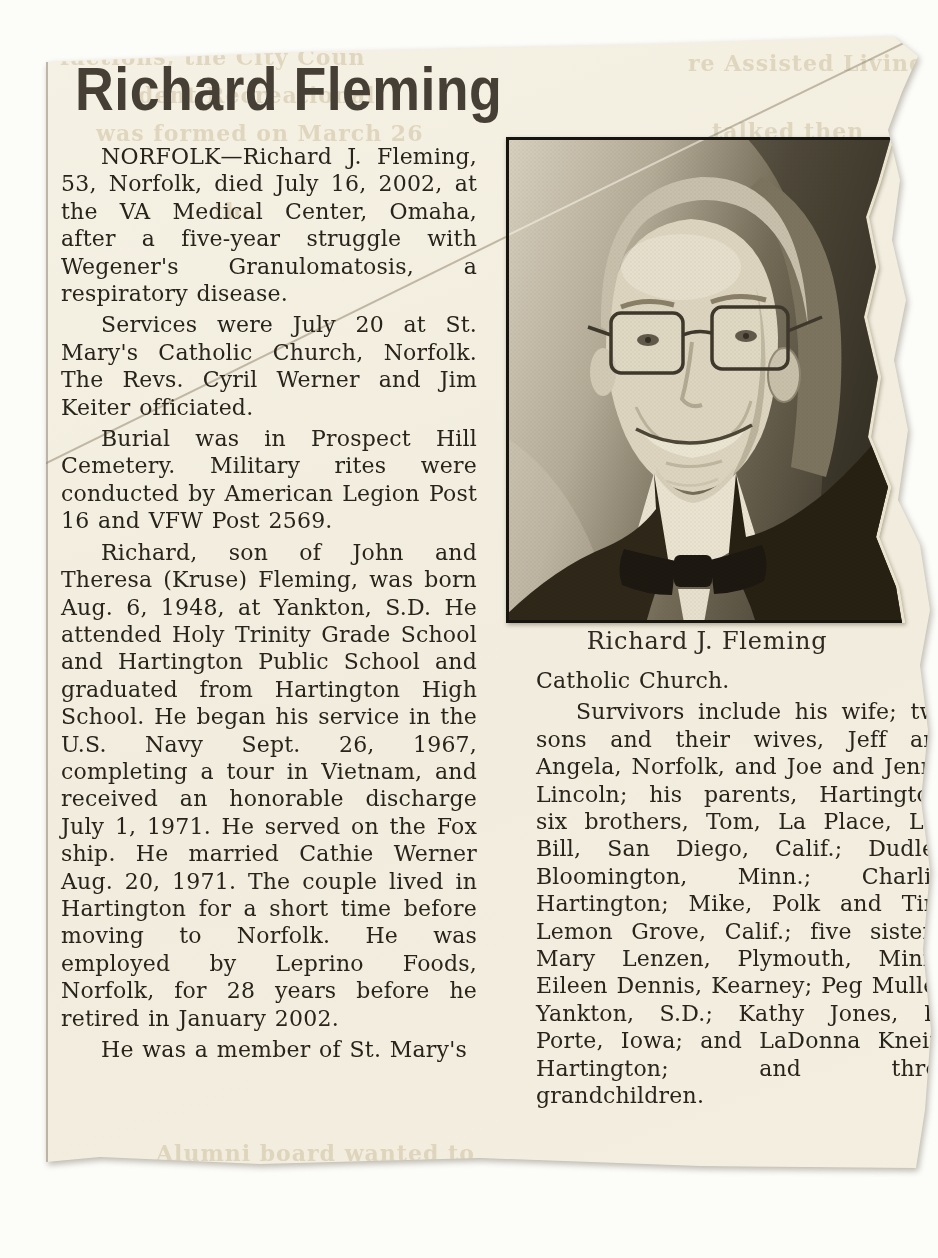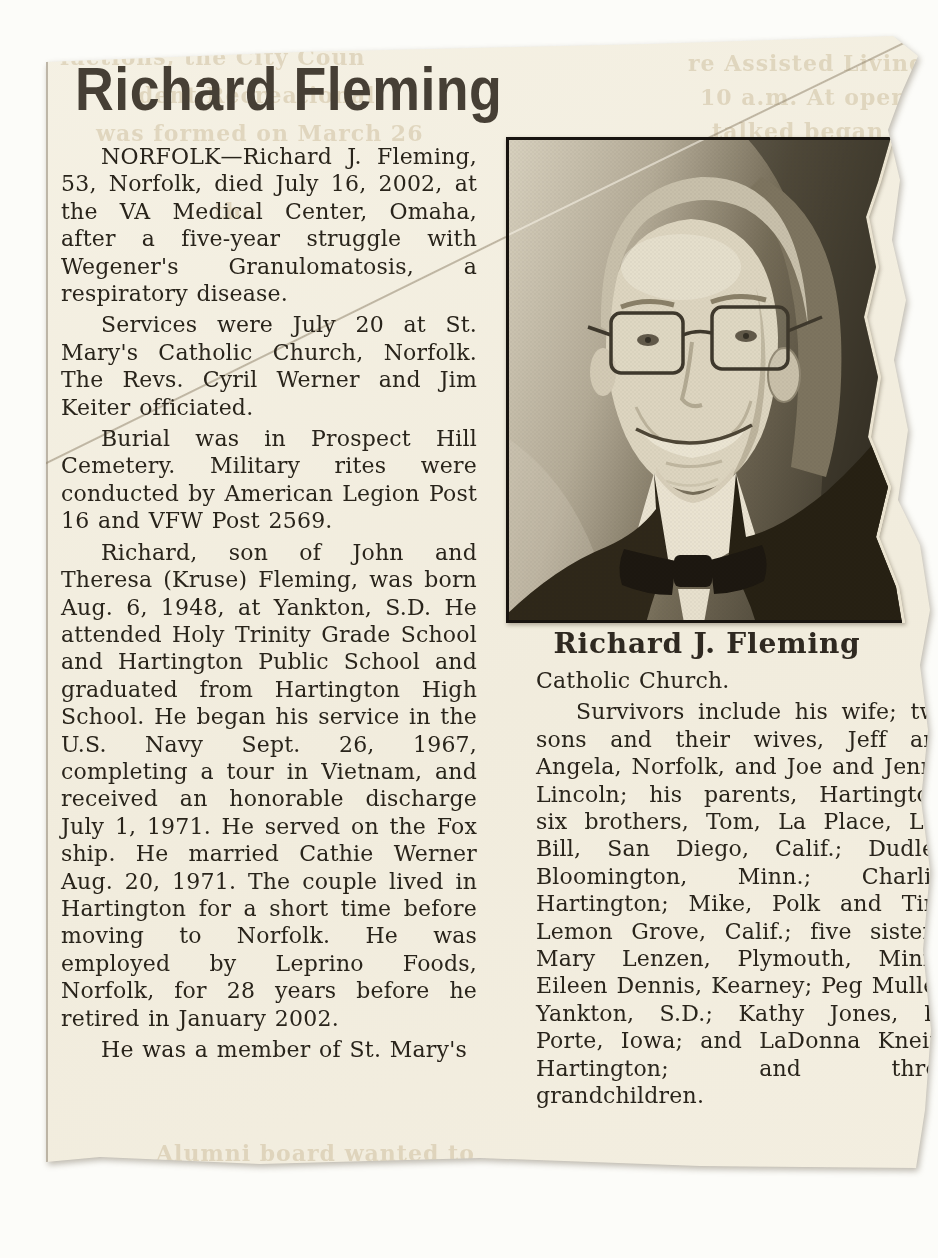--- a/index.html
+++ b/index.html
@@ -55,21 +55,21 @@
   }
   .photo{
     width:402px;height:486px;
     clip-path:polygon(0px 0px,385px 0px,372px 45px,360px 80px,370px 130px,
       358px 180px,372px 240px,362px 300px,382px 350px,370px 400px,
       390px 450px,396px 486px,0px 486px);
   }
   .photo svg{display:block;}
   .caption{
     position:absolute;left:506px;top:627px;width:402px;
-    text-align:center;font-weight:700;font-size:28px;
+    text-align:center;font-weight:400;font-size:24px;
     color:#2f2921;letter-spacing:0.8px;
   }
   .ghost{
     position:absolute;
     font-family:"DejaVu Serif", serif;font-weight:700;font-size:22px;
     color:#b39c6f;opacity:0.30;filter:blur(0.7px);
     letter-spacing:1px;white-space:nowrap;
   }
   .crease{
     position:absolute;height:1.5px;background:rgba(140,126,102,0.5);
@@ -82,22 +82,21 @@
 <body>
 
 <div class="clip-wrap">
   <div class="clipping">
 
     <div class="ghost" style="left:60px;top:44px;">factions, the City Coun</div>
     <div class="ghost" style="left:122px;top:82px;margin-left:16px;">dent Recreational</div>
     <div class="ghost" style="left:96px;top:120px;">was formed on March 26</div>
     <div class="ghost" style="left:214px;top:154px;margin-top:44px;">the</div>
     <div class="ghost" style="left:688px;top:50px;">re Assisted Living at</div>
-    <div class="ghost" style="left:700px;top:84px;">10 a.m. At open</div>
-    <div class="ghost" style="left:712px;top:118px;">talked began</div>
+    <div class="ghost" style="left:712px;top:118px;">talked then</div>
     <div class="ghost" style="left:156px;top:1140px;">Alumni board wanted to</div>
 
     <div class="left-edge-line"></div>
     <div class="crease crease-1"></div>
     <div class="crease crease-2"></div>
 
     <div class="headline">
       <span>Richard Fleming</span>
     </div>
 

